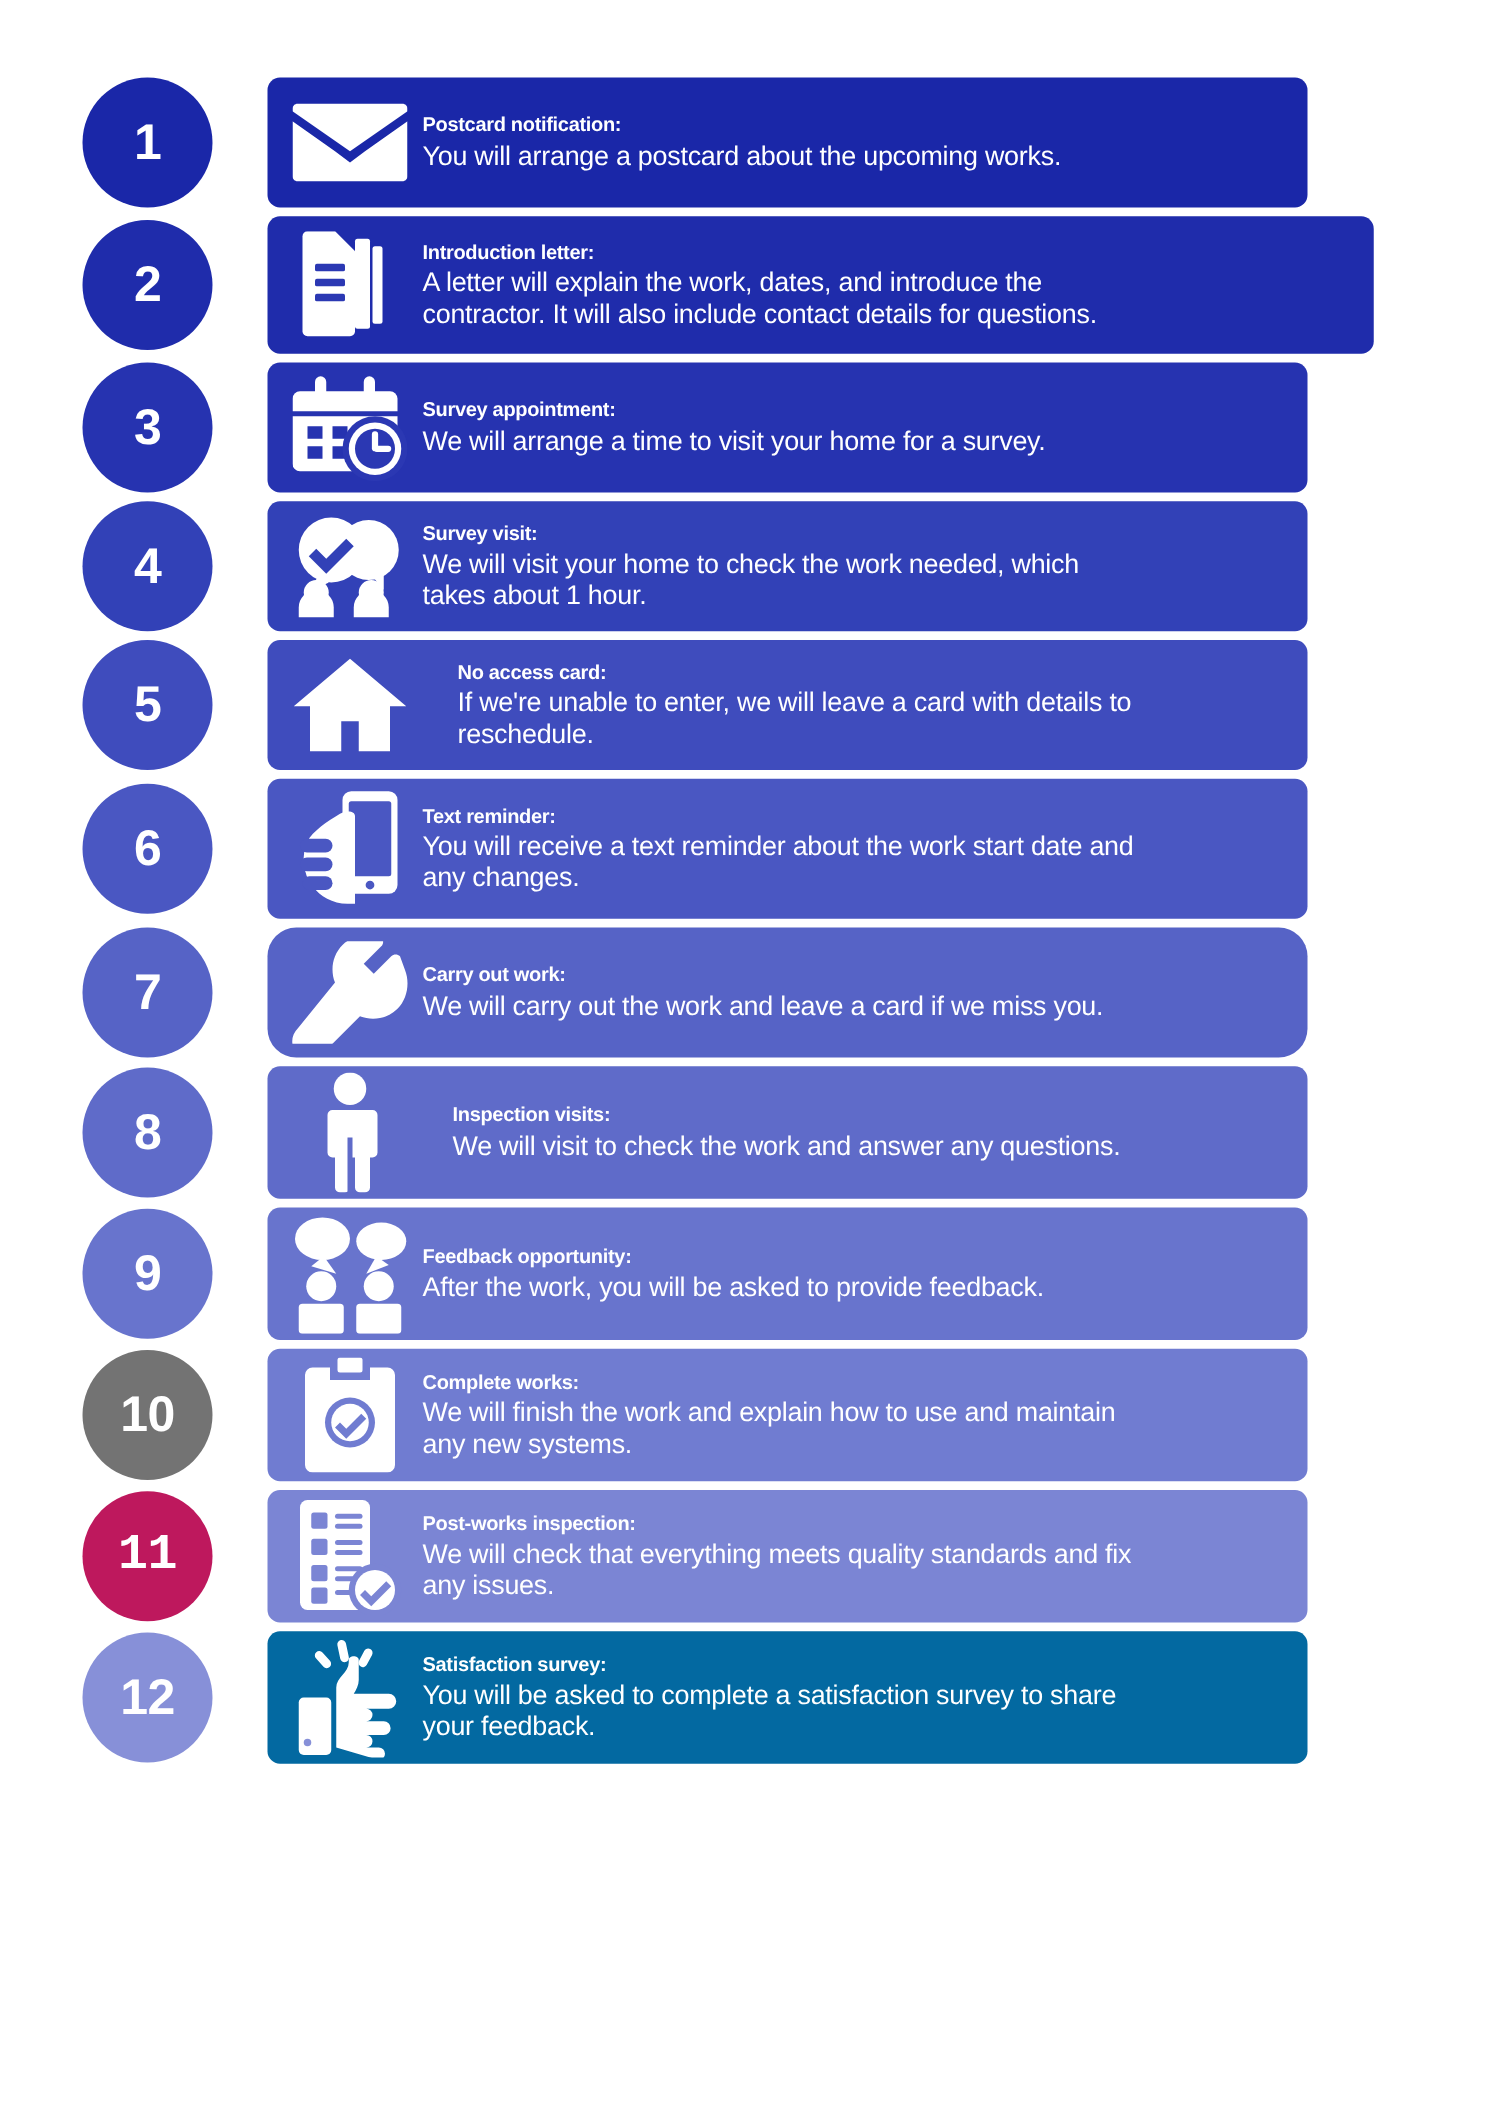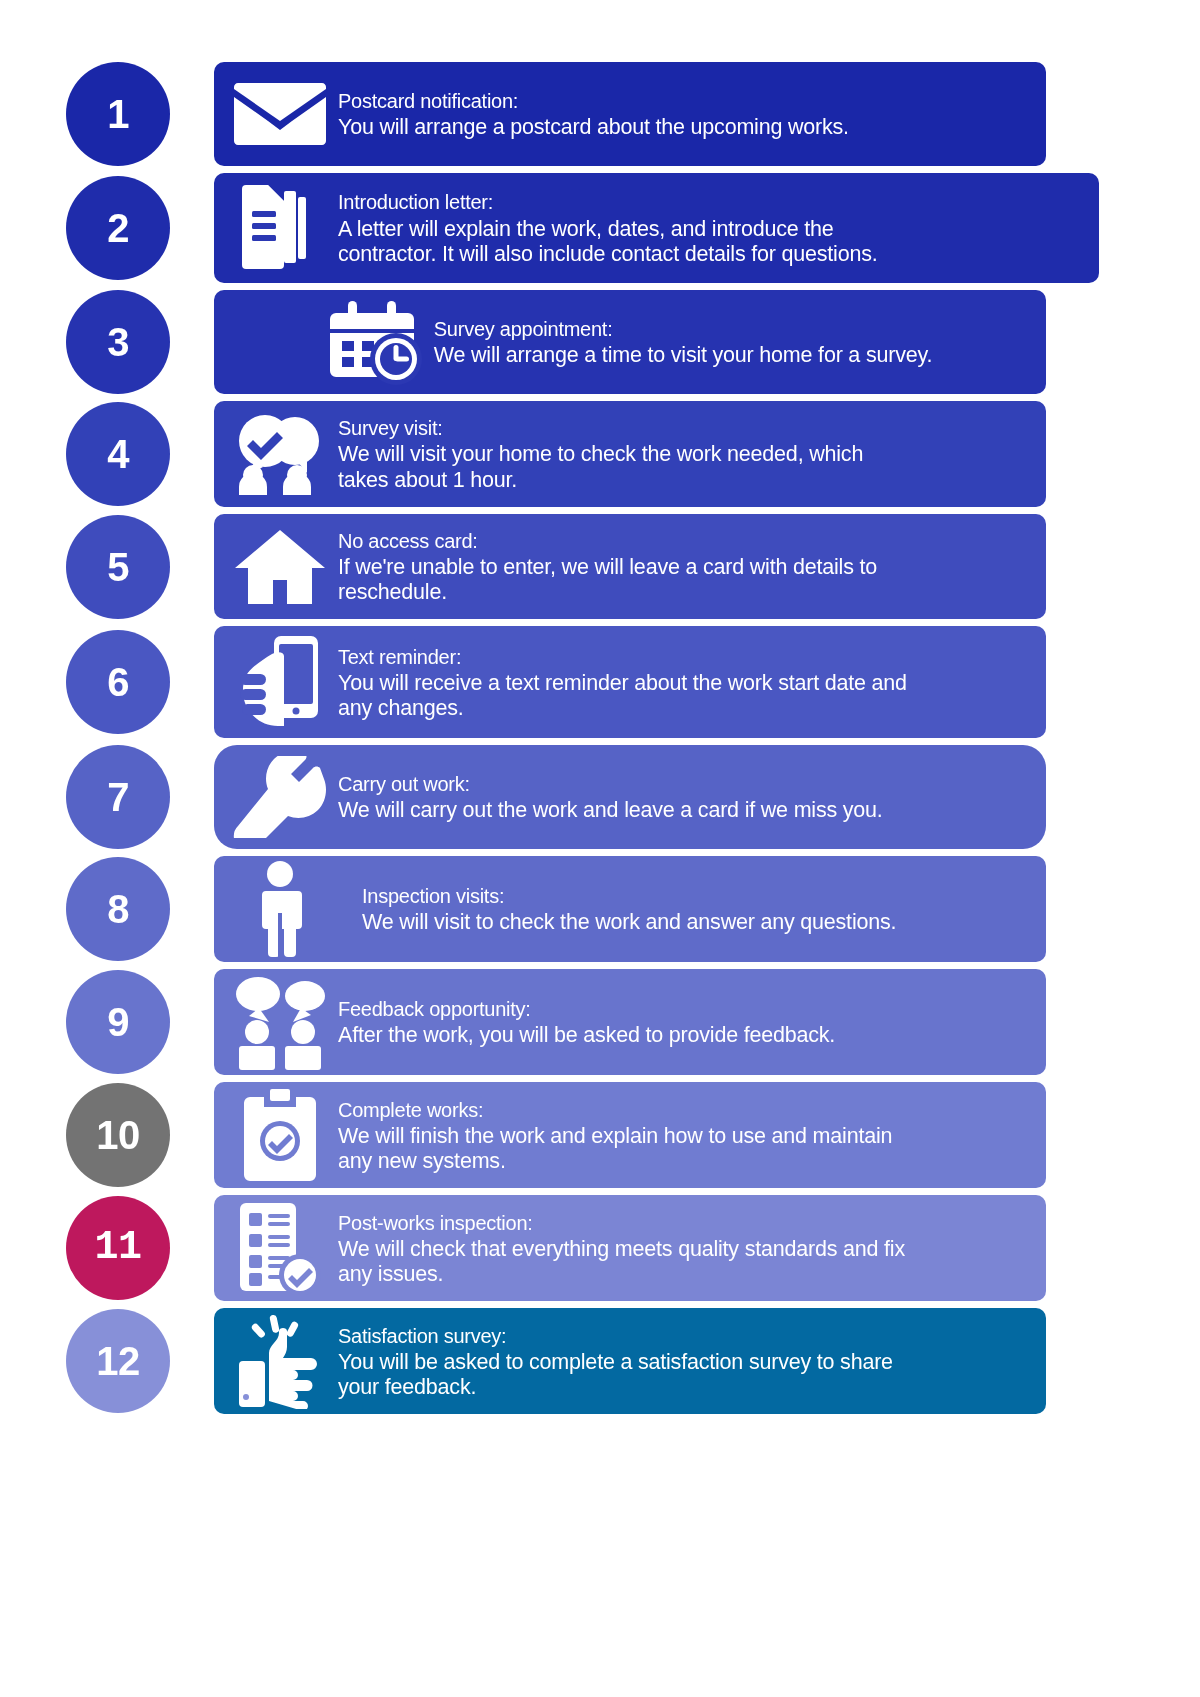--- a/index.html
+++ b/index.html
@@ -72,22 +72,22 @@
   .step-icon svg {
     display: block;
   }
 
   .step-text {
     color: #ffffff;
     line-height: 1.17;
     padding-top: 2px;
   }
   .step-title {
-    font-size: 20px;
-    font-weight: normal;
+    font-size: 16px;
+    font-weight: bold;
     letter-spacing: -0.25px;
     display: block;
     margin-bottom: 2px;
   }
   .step-desc {
     font-size: 21.5px;
     font-weight: normal;
     letter-spacing: -0.2px;
     display: block;
     white-space: pre-line;
@@ -134,21 +134,21 @@
           <span class="step-title">Introduction letter:</span>
           <span class="step-desc">A letter will explain the work, dates, and introduce the
 contractor. It will also include contact details for questions.</span>
         </div>
       </div>
     </div>
     <div class="step-row">
       <div class="step-badge" style="background: rgb(38, 51, 176);">
         <span>3</span>
       </div>
-      <div class="step-bar" style="background: rgb(38, 51, 176); width: 832px; min-height: 104px; justify-content: center;">
+      <div class="step-bar" style="background: rgb(38, 51, 176); width: 832px; min-height: 104px;">
         <div class="step-icon">
           <svg width="92" height="86" viewBox="0 0 92 86">
       <rect x="18" y="2" width="9" height="20" rx="4.5" fill="#ffffff"></rect>
       <rect x="57" y="2" width="9" height="20" rx="4.5" fill="#ffffff"></rect>
       <path fill="#ffffff" d="M6 14h72a6 6 0 0 1 6 6v10H0V20a6 6 0 0 1 6-6z"></path>
       <path fill="#ffffff" d="M0 34h84v38a6 6 0 0 1-6 6H6a6 6 0 0 1-6-6V34zm12 8v10h12V42H12zm20 0v10h12V42H32zm20 0v10h12V42H52zM12 58v10h12V58H12zm20 0v10h12V58H32z"></path>
       <circle cx="66" cy="60" r="26" fill="#2b38b3"></circle>
       <circle cx="66" cy="60" r="21" fill="#ffffff"></circle>
       <circle cx="66" cy="60" r="16" fill="#2b38b3"></circle>
       <rect x="63.5" y="46" width="5" height="16" rx="2.5" fill="#ffffff"></rect>
@@ -183,21 +183,21 @@
           <span class="step-title">Survey visit:</span>
           <span class="step-desc">We will visit your home to check the work needed, which
 takes about 1 hour.</span>
         </div>
       </div>
     </div>
     <div class="step-row">
       <div class="step-badge" style="background: rgb(63, 76, 189);">
         <span>5</span>
       </div>
-      <div class="step-bar" style="background: rgb(63, 76, 189); width: 832px; min-height: 104px;">
+      <div class="step-bar" style="background: rgb(63, 76, 189); width: 832px; min-height: 104px; gap: 28px;">
         <div class="step-icon">
           <svg width="94" height="78" viewBox="0 0 94 78">
       <path fill="#ffffff" d="M47 2L2 40h13v36h25V52h14v24h25V40h13z"></path>
     </svg>
         </div>
         <div class="step-text">
           <span class="step-title">No access card:</span>
           <span class="step-desc">If we're unable to enter, we will leave a card with details to
 reschedule.</span>
         </div>

